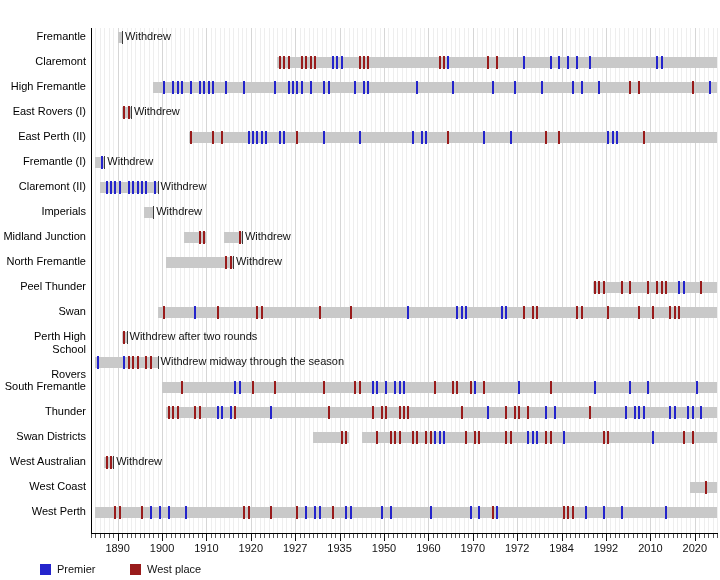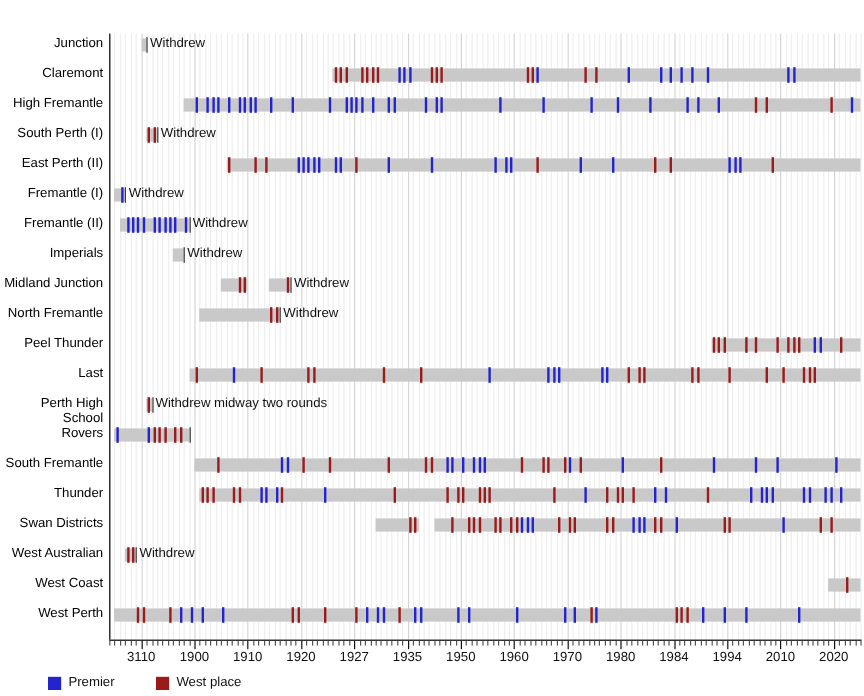--- a/index.html
+++ b/index.html
@@ -159,21 +159,21 @@
     <div class="abs grid-minor" style="left: 677.043px; top: 28px; height: 505px;"></div>
     <div class="abs grid-minor" style="left: 681.482px; top: 28px; height: 505px;"></div>
     <div class="abs grid-minor" style="left: 685.922px; top: 28px; height: 505px;"></div>
     <div class="abs grid-minor" style="left: 690.362px; top: 28px; height: 505px;"></div>
     <div class="abs grid-major" style="left: 694.801px; top: 28px; height: 505px;"></div>
     <div class="abs grid-minor" style="left: 699.241px; top: 28px; height: 505px;"></div>
     <div class="abs grid-minor" style="left: 703.681px; top: 28px; height: 505px;"></div>
     <div class="abs grid-minor" style="left: 708.121px; top: 28px; height: 505px;"></div>
     <div class="abs grid-minor" style="left: 712.56px; top: 28px; height: 505px;"></div>
     <div class="abs grid-minor" style="left: 717px; top: 28px; height: 505px;"></div>
-    <div class="abs row-label" style="top: 30px;">Junction</div>
+    <div class="abs row-label" style="top: 30px;">Fremantle</div>
     <div class="abs bar" style="left: 117.638px; top: 31.5px; width: 4.43972px; background: rgb(201, 201, 201);"></div>
     <div class="abs wmark" style="left: 122.078px; top: 30.5px; background: rgb(58, 58, 58);"></div>
     <div class="abs note" style="left: 125.078px; top: 30px;">Withdrew</div>
     <div class="abs row-label" style="top: 55px;">Claremont</div>
     <div class="abs bar" style="left: 277.468px; top: 56.5px; width: 439.532px; background: rgb(201, 201, 201);"></div>
     <div class="abs mark" style="left: 331.965px; top: 55.5px; background: rgb(36, 36, 204);"></div>
     <div class="abs mark" style="left: 336.404px; top: 55.5px; background: rgb(36, 36, 204);"></div>
     <div class="abs mark" style="left: 340.844px; top: 55.5px; background: rgb(36, 36, 204);"></div>
     <div class="abs mark" style="left: 447.397px; top: 55.5px; background: rgb(36, 36, 204);"></div>
     <div class="abs mark" style="left: 522.872px; top: 55.5px; background: rgb(36, 36, 204);"></div>
@@ -227,21 +227,21 @@
     <div class="abs mark" style="left: 491.794px; top: 80.5px; background: rgb(36, 36, 204);"></div>
     <div class="abs mark" style="left: 513.993px; top: 80.5px; background: rgb(36, 36, 204);"></div>
     <div class="abs mark" style="left: 540.631px; top: 80.5px; background: rgb(36, 36, 204);"></div>
     <div class="abs mark" style="left: 571.709px; top: 80.5px; background: rgb(36, 36, 204);"></div>
     <div class="abs mark" style="left: 580.589px; top: 80.5px; background: rgb(36, 36, 204);"></div>
     <div class="abs mark" style="left: 598.348px; top: 80.5px; background: rgb(36, 36, 204);"></div>
     <div class="abs mark" style="left: 709.34px; top: 80.5px; background: rgb(36, 36, 204);"></div>
     <div class="abs mark" style="left: 629.426px; top: 80.5px; background: rgb(153, 27, 27);"></div>
     <div class="abs mark" style="left: 638.305px; top: 80.5px; background: rgb(153, 27, 27);"></div>
     <div class="abs mark" style="left: 691.582px; top: 80.5px; background: rgb(153, 27, 27);"></div>
-    <div class="abs row-label" style="top: 105px;">South Perth (I)</div>
+    <div class="abs row-label" style="top: 105px;">East Rovers (I)</div>
     <div class="abs bar" style="left: 122.078px; top: 106.5px; width: 8.87943px; background: rgb(201, 201, 201);"></div>
     <div class="abs mark" style="left: 123.298px; top: 105.5px; background: rgb(153, 27, 27);"></div>
     <div class="abs mark" style="left: 127.738px; top: 105.5px; background: rgb(153, 27, 27);"></div>
     <div class="abs wmark" style="left: 130.957px; top: 105.5px; background: rgb(58, 58, 58);"></div>
     <div class="abs note" style="left: 133.957px; top: 105px;">Withdrew</div>
     <div class="abs row-label" style="top: 130px;">East Perth (II)</div>
     <div class="abs bar" style="left: 188.674px; top: 131.5px; width: 528.326px; background: rgb(201, 201, 201);"></div>
     <div class="abs mark" style="left: 247.61px; top: 130.5px; background: rgb(36, 36, 204);"></div>
     <div class="abs mark" style="left: 252.05px; top: 130.5px; background: rgb(36, 36, 204);"></div>
     <div class="abs mark" style="left: 256.489px; top: 130.5px; background: rgb(36, 36, 204);"></div>
@@ -265,21 +265,21 @@
     <div class="abs mark" style="left: 296.447px; top: 130.5px; background: rgb(153, 27, 27);"></div>
     <div class="abs mark" style="left: 447.397px; top: 130.5px; background: rgb(153, 27, 27);"></div>
     <div class="abs mark" style="left: 545.071px; top: 130.5px; background: rgb(153, 27, 27);"></div>
     <div class="abs mark" style="left: 558.39px; top: 130.5px; background: rgb(153, 27, 27);"></div>
     <div class="abs mark" style="left: 642.745px; top: 130.5px; background: rgb(153, 27, 27);"></div>
     <div class="abs row-label" style="top: 155px;">Fremantle (I)</div>
     <div class="abs bar" style="left: 95.4397px; top: 156.5px; width: 8.87943px; background: rgb(201, 201, 201);"></div>
     <div class="abs mark" style="left: 101.099px; top: 155.5px; background: rgb(36, 36, 204);"></div>
     <div class="abs wmark" style="left: 104.319px; top: 155.5px; background: rgb(58, 58, 58);"></div>
     <div class="abs note" style="left: 107.319px; top: 155px;">Withdrew</div>
-    <div class="abs row-label" style="top: 180px;">Fremantle (II)</div>
+    <div class="abs row-label" style="top: 180px;">Claremont (II)</div>
     <div class="abs bar" style="left: 99.8794px; top: 181.5px; width: 57.7163px; background: rgb(201, 201, 201);"></div>
     <div class="abs mark" style="left: 105.539px; top: 180.5px; background: rgb(36, 36, 204);"></div>
     <div class="abs mark" style="left: 109.979px; top: 180.5px; background: rgb(36, 36, 204);"></div>
     <div class="abs mark" style="left: 114.418px; top: 180.5px; background: rgb(36, 36, 204);"></div>
     <div class="abs mark" style="left: 118.858px; top: 180.5px; background: rgb(36, 36, 204);"></div>
     <div class="abs mark" style="left: 127.738px; top: 180.5px; background: rgb(36, 36, 204);"></div>
     <div class="abs mark" style="left: 132.177px; top: 180.5px; background: rgb(36, 36, 204);"></div>
     <div class="abs mark" style="left: 136.617px; top: 180.5px; background: rgb(36, 36, 204);"></div>
     <div class="abs mark" style="left: 141.057px; top: 180.5px; background: rgb(36, 36, 204);"></div>
     <div class="abs mark" style="left: 145.496px; top: 180.5px; background: rgb(36, 36, 204);"></div>
@@ -311,21 +311,21 @@
     <div class="abs mark" style="left: 593.908px; top: 280.5px; background: rgb(153, 27, 27);"></div>
     <div class="abs mark" style="left: 598.348px; top: 280.5px; background: rgb(153, 27, 27);"></div>
     <div class="abs mark" style="left: 602.787px; top: 280.5px; background: rgb(153, 27, 27);"></div>
     <div class="abs mark" style="left: 620.546px; top: 280.5px; background: rgb(153, 27, 27);"></div>
     <div class="abs mark" style="left: 629.426px; top: 280.5px; background: rgb(153, 27, 27);"></div>
     <div class="abs mark" style="left: 647.184px; top: 280.5px; background: rgb(153, 27, 27);"></div>
     <div class="abs mark" style="left: 656.064px; top: 280.5px; background: rgb(153, 27, 27);"></div>
     <div class="abs mark" style="left: 660.504px; top: 280.5px; background: rgb(153, 27, 27);"></div>
     <div class="abs mark" style="left: 664.943px; top: 280.5px; background: rgb(153, 27, 27);"></div>
     <div class="abs mark" style="left: 700.461px; top: 280.5px; background: rgb(153, 27, 27);"></div>
-    <div class="abs row-label" style="top: 305px;">Last</div>
+    <div class="abs row-label" style="top: 305px;">Swan</div>
     <div class="abs bar" style="left: 157.596px; top: 306.5px; width: 559.404px; background: rgb(201, 201, 201);"></div>
     <div class="abs mark" style="left: 194.333px; top: 305.5px; background: rgb(36, 36, 204);"></div>
     <div class="abs mark" style="left: 407.44px; top: 305.5px; background: rgb(36, 36, 204);"></div>
     <div class="abs mark" style="left: 456.277px; top: 305.5px; background: rgb(36, 36, 204);"></div>
     <div class="abs mark" style="left: 460.716px; top: 305.5px; background: rgb(36, 36, 204);"></div>
     <div class="abs mark" style="left: 465.156px; top: 305.5px; background: rgb(36, 36, 204);"></div>
     <div class="abs mark" style="left: 500.674px; top: 305.5px; background: rgb(36, 36, 204);"></div>
     <div class="abs mark" style="left: 505.113px; top: 305.5px; background: rgb(36, 36, 204);"></div>
     <div class="abs mark" style="left: 163.255px; top: 305.5px; background: rgb(153, 27, 27);"></div>
     <div class="abs mark" style="left: 216.532px; top: 305.5px; background: rgb(153, 27, 27);"></div>
@@ -341,31 +341,32 @@
     <div class="abs mark" style="left: 607.227px; top: 305.5px; background: rgb(153, 27, 27);"></div>
     <div class="abs mark" style="left: 638.305px; top: 305.5px; background: rgb(153, 27, 27);"></div>
     <div class="abs mark" style="left: 651.624px; top: 305.5px; background: rgb(153, 27, 27);"></div>
     <div class="abs mark" style="left: 669.383px; top: 305.5px; background: rgb(153, 27, 27);"></div>
     <div class="abs mark" style="left: 673.823px; top: 305.5px; background: rgb(153, 27, 27);"></div>
     <div class="abs mark" style="left: 678.262px; top: 305.5px; background: rgb(153, 27, 27);"></div>
     <div class="abs row-label" style="top: 330px;">Perth High School</div>
     <div class="abs bar" style="left: 122.078px; top: 331.5px; width: 4.43972px; background: rgb(201, 201, 201);"></div>
     <div class="abs mark" style="left: 123.298px; top: 330.5px; background: rgb(153, 27, 27);"></div>
     <div class="abs wmark" style="left: 126.518px; top: 330.5px; background: rgb(58, 58, 58);"></div>
-    <div class="abs note" style="left: 129.518px; top: 330px;">Withdrew midway two rounds</div>
-    <div class="abs row-label" style="top: 355px;">Rovers</div>
+    <div class="abs note" style="left: 129.518px; top: 330px;">Withdrew after two rounds</div>
+    <div class="abs row-label" style="top: 368px;">Rovers</div>
     <div class="abs bar" style="left: 95.4397px; top: 356.5px; width: 62.156px; background: rgb(201, 201, 201);"></div>
     <div class="abs mark" style="left: 96.6596px; top: 355.5px; background: rgb(36, 36, 204);"></div>
     <div class="abs mark" style="left: 123.298px; top: 355.5px; background: rgb(36, 36, 204);"></div>
     <div class="abs mark" style="left: 127.738px; top: 355.5px; background: rgb(153, 27, 27);"></div>
     <div class="abs mark" style="left: 132.177px; top: 355.5px; background: rgb(153, 27, 27);"></div>
     <div class="abs mark" style="left: 136.617px; top: 355.5px; background: rgb(153, 27, 27);"></div>
     <div class="abs mark" style="left: 145.496px; top: 355.5px; background: rgb(153, 27, 27);"></div>
     <div class="abs mark" style="left: 149.936px; top: 355.5px; background: rgb(153, 27, 27);"></div>
     <div class="abs wmark" style="left: 157.596px; top: 355.5px; background: rgb(58, 58, 58);"></div>
+    <div class="abs note" style="left: 160.596px; top: 355px;">Withdrew midway through the season</div>
     <div class="abs row-label" style="top: 380px;">South Fremantle</div>
     <div class="abs bar" style="left: 162.035px; top: 381.5px; width: 554.965px; background: rgb(201, 201, 201);"></div>
     <div class="abs mark" style="left: 234.291px; top: 380.5px; background: rgb(36, 36, 204);"></div>
     <div class="abs mark" style="left: 238.73px; top: 380.5px; background: rgb(36, 36, 204);"></div>
     <div class="abs mark" style="left: 371.922px; top: 380.5px; background: rgb(36, 36, 204);"></div>
     <div class="abs mark" style="left: 376.362px; top: 380.5px; background: rgb(36, 36, 204);"></div>
     <div class="abs mark" style="left: 385.241px; top: 380.5px; background: rgb(36, 36, 204);"></div>
     <div class="abs mark" style="left: 394.121px; top: 380.5px; background: rgb(36, 36, 204);"></div>
     <div class="abs mark" style="left: 398.56px; top: 380.5px; background: rgb(36, 36, 204);"></div>
     <div class="abs mark" style="left: 403px; top: 380.5px; background: rgb(36, 36, 204);"></div>
@@ -500,21 +501,21 @@
     <div class="abs mark" style="left: 571.709px; top: 505.5px; background: rgb(153, 27, 27);"></div>
     <div class="abs spine" style="left: 91px; top: 28px; width: 1px; height: 505px; background: rgb(0, 0, 0);"></div>
     <div class="abs spine" style="left: 91px; top: 533px; width: 627px; height: 1px; background: rgb(0, 0, 0);"></div>
     <div class="abs tick" style="left: 91px; top: 534px; height: 4px;"></div>
     <div class="abs tick" style="left: 95.4397px; top: 534px; height: 4px;"></div>
     <div class="abs tick" style="left: 99.8794px; top: 534px; height: 4px;"></div>
     <div class="abs tick" style="left: 104.319px; top: 534px; height: 4px;"></div>
     <div class="abs tick" style="left: 108.759px; top: 534px; height: 4px;"></div>
     <div class="abs tick" style="left: 113.199px; top: 534px; height: 4px;"></div>
     <div class="abs tick-major" style="left: 117.638px; top: 534px; height: 7px;"></div>
-    <div class="abs x-label" style="left: 97.6383px; top: 542px;">3110</div>
+    <div class="abs x-label" style="left: 97.6383px; top: 542px;">1890</div>
     <div class="abs tick" style="left: 122.078px; top: 534px; height: 4px;"></div>
     <div class="abs tick" style="left: 126.518px; top: 534px; height: 4px;"></div>
     <div class="abs tick" style="left: 130.957px; top: 534px; height: 4px;"></div>
     <div class="abs tick" style="left: 135.397px; top: 534px; height: 4px;"></div>
     <div class="abs tick" style="left: 139.837px; top: 534px; height: 4px;"></div>
     <div class="abs tick" style="left: 144.277px; top: 534px; height: 4px;"></div>
     <div class="abs tick" style="left: 148.716px; top: 534px; height: 4px;"></div>
     <div class="abs tick" style="left: 153.156px; top: 534px; height: 4px;"></div>
     <div class="abs tick" style="left: 157.596px; top: 534px; height: 4px;"></div>
     <div class="abs tick-major" style="left: 162.035px; top: 534px; height: 7px;"></div>
@@ -599,21 +600,21 @@
     <div class="abs tick" style="left: 477.255px; top: 534px; height: 4px;"></div>
     <div class="abs tick" style="left: 481.695px; top: 534px; height: 4px;"></div>
     <div class="abs tick" style="left: 486.135px; top: 534px; height: 4px;"></div>
     <div class="abs tick" style="left: 490.574px; top: 534px; height: 4px;"></div>
     <div class="abs tick" style="left: 495.014px; top: 534px; height: 4px;"></div>
     <div class="abs tick" style="left: 499.454px; top: 534px; height: 4px;"></div>
     <div class="abs tick" style="left: 503.894px; top: 534px; height: 4px;"></div>
     <div class="abs tick" style="left: 508.333px; top: 534px; height: 4px;"></div>
     <div class="abs tick" style="left: 512.773px; top: 534px; height: 4px;"></div>
     <div class="abs tick-major" style="left: 517.213px; top: 534px; height: 7px;"></div>
-    <div class="abs x-label" style="left: 497.213px; top: 542px;">1980</div>
+    <div class="abs x-label" style="left: 497.213px; top: 542px;">1972</div>
     <div class="abs tick" style="left: 521.652px; top: 534px; height: 4px;"></div>
     <div class="abs tick" style="left: 526.092px; top: 534px; height: 4px;"></div>
     <div class="abs tick" style="left: 530.532px; top: 534px; height: 4px;"></div>
     <div class="abs tick" style="left: 534.972px; top: 534px; height: 4px;"></div>
     <div class="abs tick" style="left: 539.411px; top: 534px; height: 4px;"></div>
     <div class="abs tick" style="left: 543.851px; top: 534px; height: 4px;"></div>
     <div class="abs tick" style="left: 548.291px; top: 534px; height: 4px;"></div>
     <div class="abs tick" style="left: 552.73px; top: 534px; height: 4px;"></div>
     <div class="abs tick" style="left: 557.17px; top: 534px; height: 4px;"></div>
     <div class="abs tick-major" style="left: 561.61px; top: 534px; height: 7px;"></div>
@@ -621,21 +622,21 @@
     <div class="abs tick" style="left: 566.05px; top: 534px; height: 4px;"></div>
     <div class="abs tick" style="left: 570.489px; top: 534px; height: 4px;"></div>
     <div class="abs tick" style="left: 574.929px; top: 534px; height: 4px;"></div>
     <div class="abs tick" style="left: 579.369px; top: 534px; height: 4px;"></div>
     <div class="abs tick" style="left: 583.809px; top: 534px; height: 4px;"></div>
     <div class="abs tick" style="left: 588.248px; top: 534px; height: 4px;"></div>
     <div class="abs tick" style="left: 592.688px; top: 534px; height: 4px;"></div>
     <div class="abs tick" style="left: 597.128px; top: 534px; height: 4px;"></div>
     <div class="abs tick" style="left: 601.567px; top: 534px; height: 4px;"></div>
     <div class="abs tick-major" style="left: 606.007px; top: 534px; height: 7px;"></div>
-    <div class="abs x-label" style="left: 586.007px; top: 542px;">1994</div>
+    <div class="abs x-label" style="left: 586.007px; top: 542px;">1992</div>
     <div class="abs tick" style="left: 610.447px; top: 534px; height: 4px;"></div>
     <div class="abs tick" style="left: 614.887px; top: 534px; height: 4px;"></div>
     <div class="abs tick" style="left: 619.326px; top: 534px; height: 4px;"></div>
     <div class="abs tick" style="left: 623.766px; top: 534px; height: 4px;"></div>
     <div class="abs tick" style="left: 628.206px; top: 534px; height: 4px;"></div>
     <div class="abs tick" style="left: 632.645px; top: 534px; height: 4px;"></div>
     <div class="abs tick" style="left: 637.085px; top: 534px; height: 4px;"></div>
     <div class="abs tick" style="left: 641.525px; top: 534px; height: 4px;"></div>
     <div class="abs tick" style="left: 645.965px; top: 534px; height: 4px;"></div>
     <div class="abs tick-major" style="left: 650.404px; top: 534px; height: 7px;"></div>

